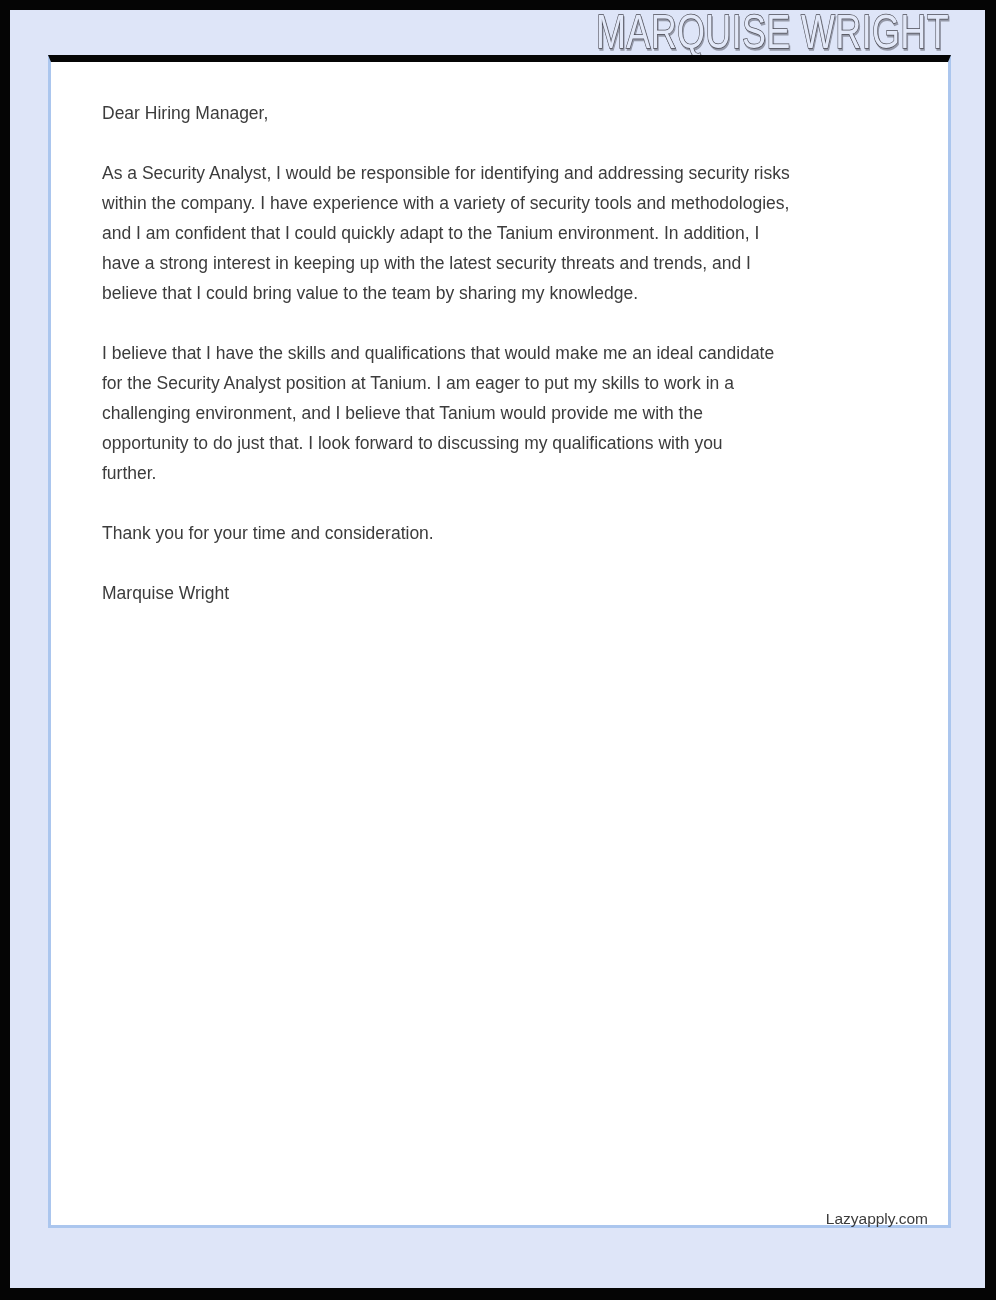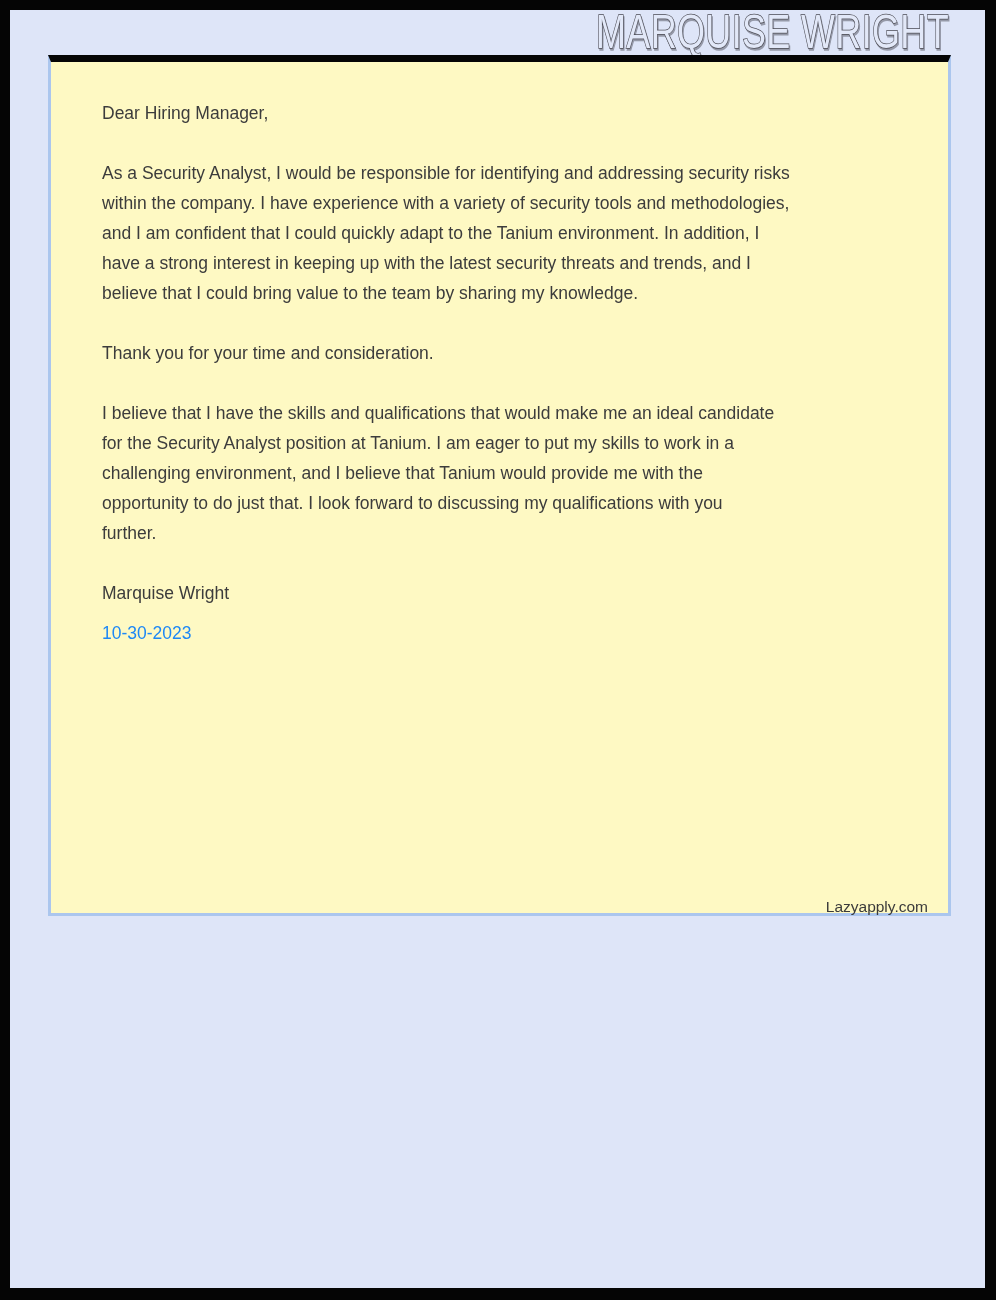--- a/index.html
+++ b/index.html
@@ -29,22 +29,22 @@
     letter-spacing: 0.5px;
     fill: #e2e8f8;
     stroke: #4c4c55;
     stroke-width: 1.5px;
     paint-order: stroke fill;
   }
 
   .letter-sheet {
     position: absolute;
     left: 48px; top: 55px;
-    width: 903px; height: 861px;
-    background: #fef9c3;
+    width: 903px; height: 1173px;
+    background: #ffffff;
     border-top: 7px solid #050505;
     border-left: 3px solid #abc6ee;
     border-right: 3px solid #abc6ee;
     border-bottom: 3px solid #abc6ee;
   }
 
   .letter-content {
     padding: 36px 55px 0 51px;
     color: #3c3c3c;
     font-size: 17.5px;
@@ -78,23 +78,22 @@
 </svg>
 
 <div class="letter-sheet">
   <div class="letter-content">
     <p>Dear Hiring Manager,</p>
     <p>As a Security Analyst, I would be responsible for identifying and addressing security risks
 within the company. I have experience with a variety of security tools and methodologies,
 and I am confident that I could quickly adapt to the Tanium environment. In addition, I
 have a strong interest in keeping up with the latest security threats and trends, and I
 believe that I could bring value to the team by sharing my knowledge.</p>
-    <p>Thank you for your time and consideration.</p>
     <p>I believe that I have the skills and qualifications that would make me an ideal candidate
 for the Security Analyst position at Tanium. I am eager to put my skills to work in a
 challenging environment, and I believe that Tanium would provide me with the
 opportunity to do just that. I look forward to discussing my qualifications with you
 further.</p>
+    <p>Thank you for your time and consideration.</p>
     <p class="signature">Marquise Wright</p>
-    <p class="date">10-30-2023</p>
   </div>
   <div class="brand-watermark">Lazyapply.com</div>
 </div>
 
 </body></html>

